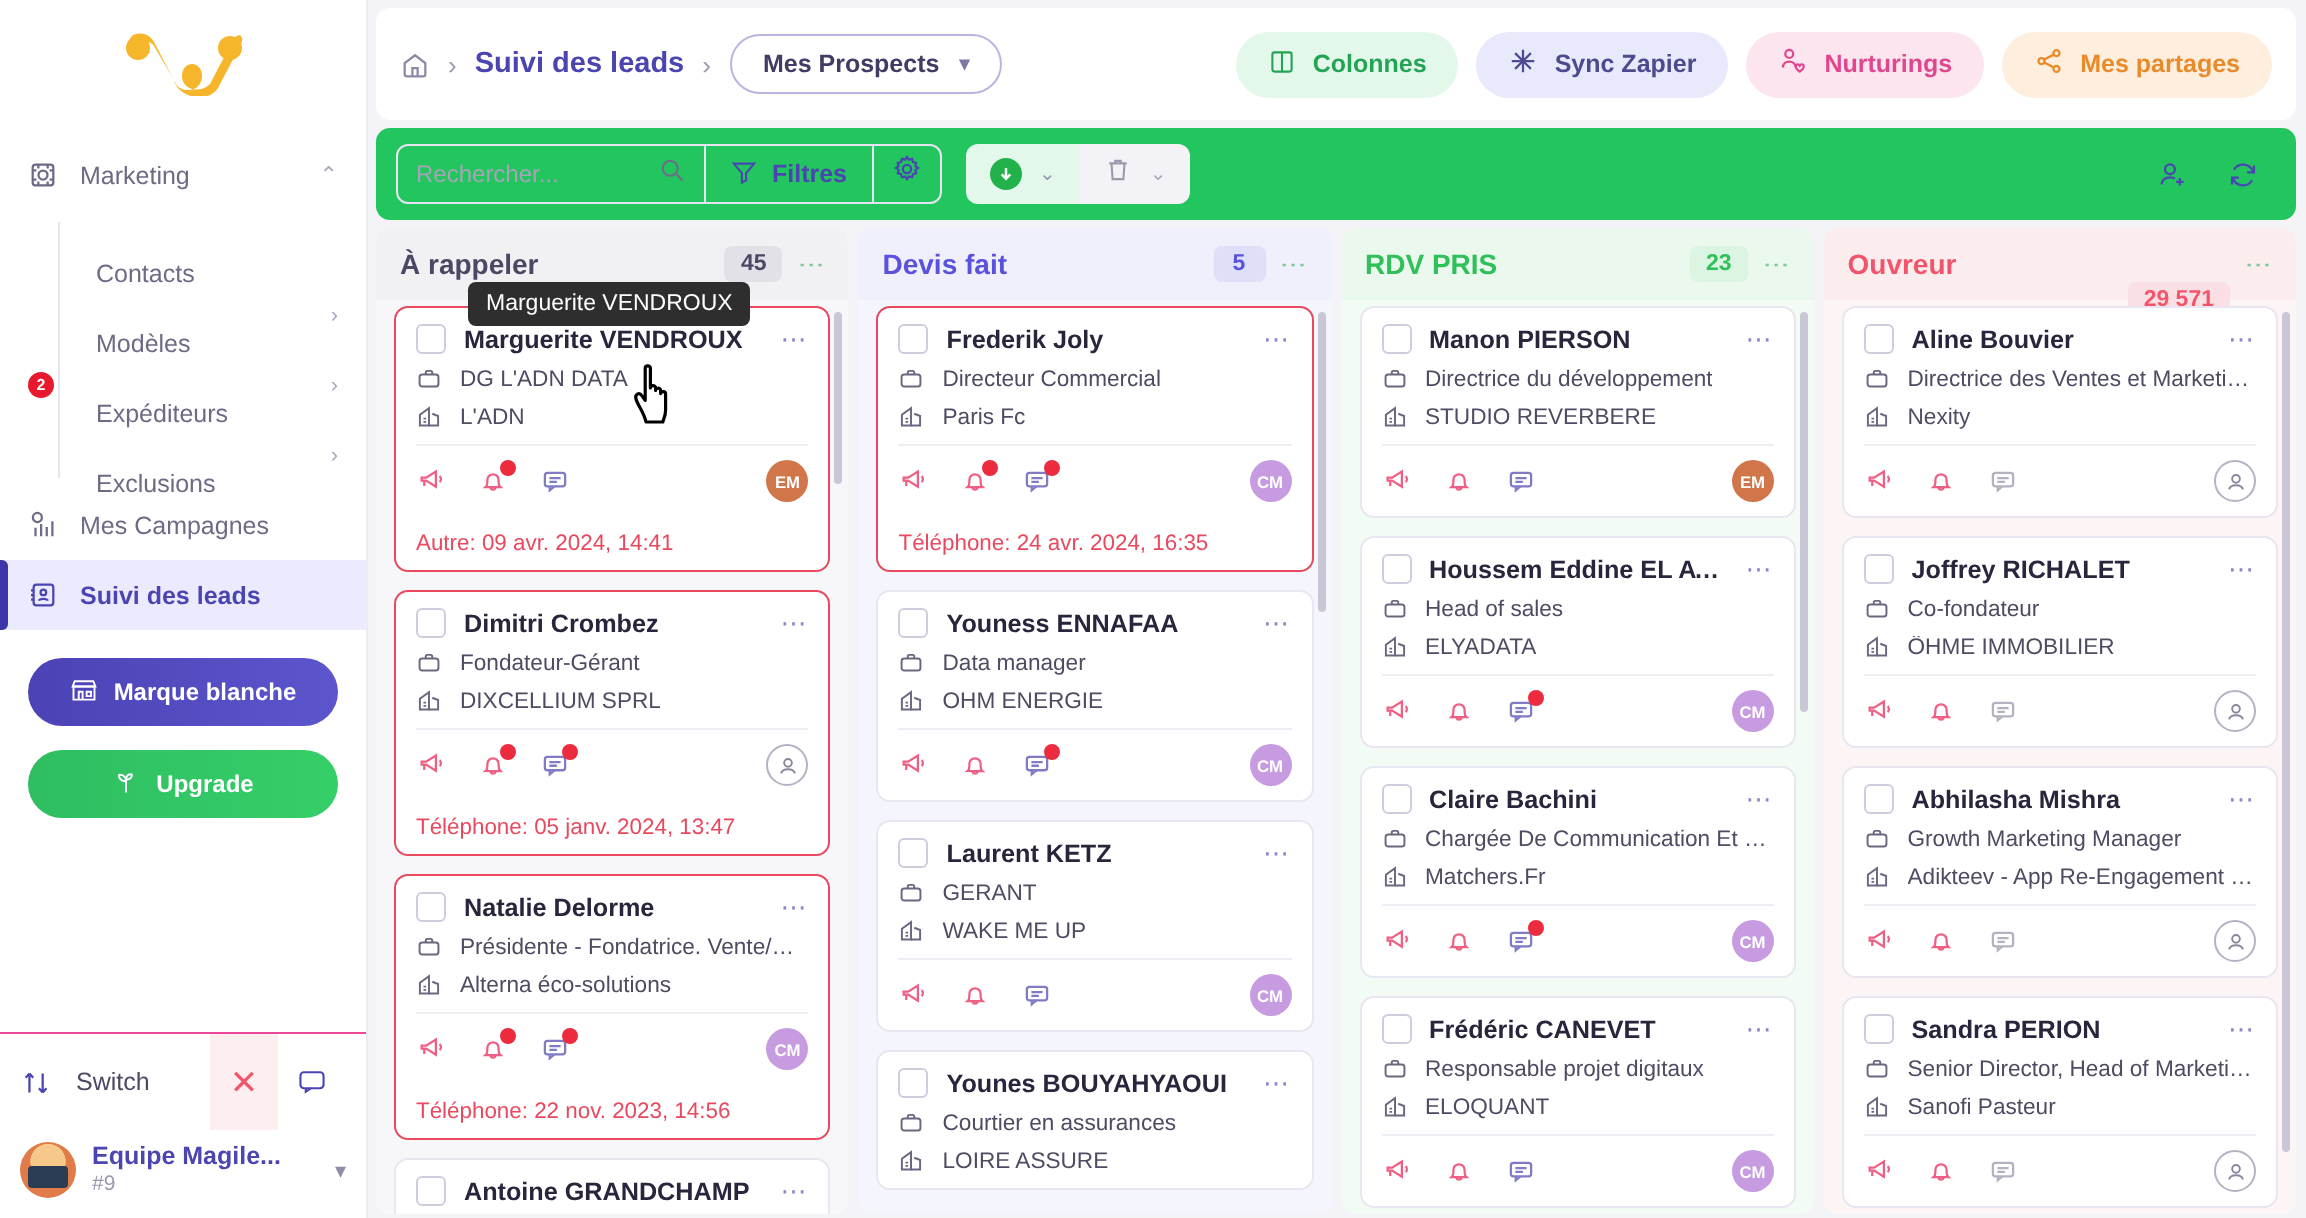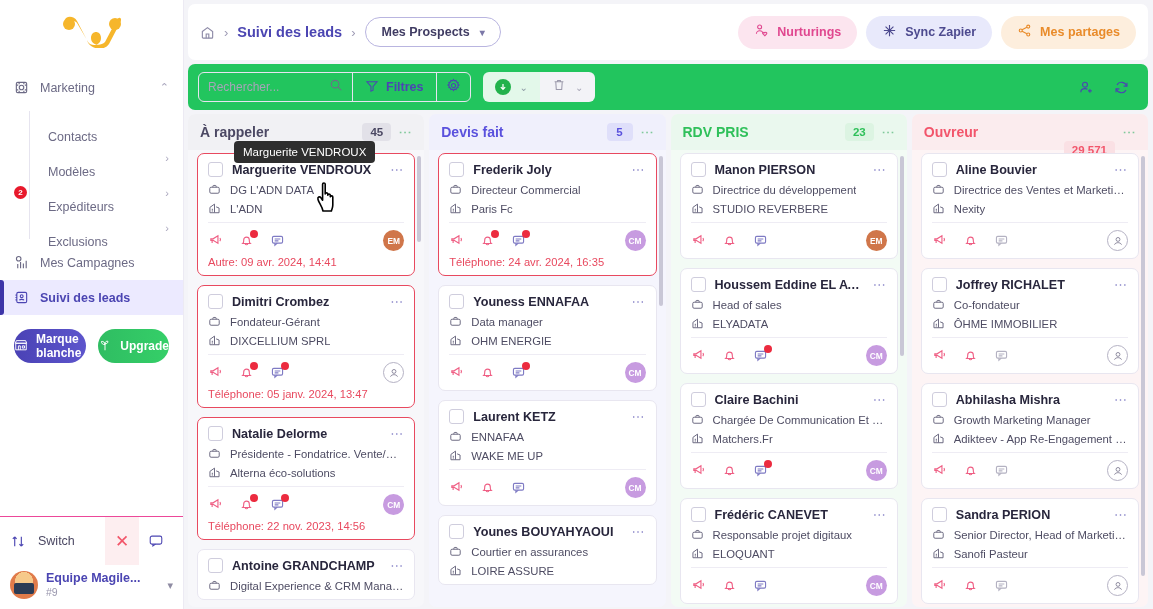--- a/index.html
+++ b/index.html
@@ -46,21 +46,21 @@
   }
   .nav-row.active {
     background: #eceaff; color: #4b45b2; font-weight: bold;
   }
   .nav-row.active:before {
     content: ""; position: absolute; left: 0; top: 0; bottom: 0; width: 4px;
     background: #3d35a8; border-radius: 0 3px 3px 0;
   }
   .nav-row.active .nav-ico { color: #4b45b2; }
 
-  .side-btns { padding: 14px; display: flex; flex-direction: row; gap: 12px; }
+  .side-btns { padding: 14px; display: flex; flex-direction: column; gap: 12px; }
   .btn-pill {
     height: 34px; border-radius: 18px; display: flex; align-items: center;
     justify-content: center; gap: 8px; color: #fff; font-size: 12px;
     font-weight: bold; cursor: pointer;
   }
   .btn-marque { background: linear-gradient(90deg,#4a42b5,#5d55cc); }
   .btn-upgrade { background: linear-gradient(90deg,#2fbd62,#35cf68); }
 
   .side-bottom { margin-top: auto; border-top: 1px solid #ec4899; }
   .switch-row { display: flex; align-items: center; height: 48px; padding: 0 10px; }
@@ -183,21 +183,21 @@
     border-radius: 50%; background: #ec2b3f;
   }
   .av {
     margin-left: auto; width: 21px; height: 21px; border-radius: 50%;
     display: flex; align-items: center; justify-content: center;
     font-size: 8.4px; font-weight: bold; color: #fff;
   }
   .av-EM { background: #d0764a; }
   .av-CM { background: #c79be0; }
   .av-none { background: transparent; color: #8a879c; border: 1px solid #b5b2c4; }
-  .card-date { margin-top: 5px; font-size: 11.2px; color: #e8495f; }
+  .card-date { margin-top: 15px; font-size: 11.2px; color: #e8495f; }
 
   
   .c1 { background: #f7f7fa; }
   .c1 .col-head { background: #f1f1f4; }
   .c1 .col-title { color: #4b4863; }
   .c1 .col-count { background: #e2e1e8; color: #4b4863; }
   .c2 { background: #f5f5fd; }
   .c2 .col-head { background: #f0f0fc; }
   .c2 .col-title { color: #5a51dd; }
   .c2 .col-count { background: #dfdffa; color: #5a51dd; }
@@ -351,37 +351,46 @@
         <span class="sep">›</span>
         <span class="crumb-main">Suivi des leads</span>
         <span class="sep">›</span>
       </div>
       <div class="select-pill">
         <span>Mes Prospects</span>
         <span class="cv">▾</span>
       </div>
 
       <div class="top-actions">
+        <div class="chip chip-green">
+          <span>
+            <svg width="14" height="14" viewBox="0 0 16 16" fill="none" stroke="#23a455" stroke-width="1.2">
+              <rect x="2.5" y="2.5" width="11" height="11" rx="1.3"></rect>
+                <path d="M8 2.5v11"></path>
+            </svg>
+          </span>
+          <span>Colonnes</span>
+        </div>
+        <div class="chip chip-blue">
+          <span>
+            <svg width="15" height="15" viewBox="0 0 16 16" fill="none" stroke="#4d4a8f" stroke-width="1.2">
+              <path d="M8 2v12M2 8h12M3.8 3.8l8.4 8.4M12.2 3.8l-8.4 8.4"></path>
+            </svg>
+          </span>
+          <span>Sync Zapier</span>
+        </div>
         <div class="chip chip-pink">
           <span>
             <svg width="15" height="15" viewBox="0 0 16 16" fill="none" stroke="#e0478f" stroke-width="1.2">
               <circle cx="6" cy="4.2" r="2.1"></circle>
                 <path d="M2.6 11.5c0-2 1.6-3.2 3.4-3.2s3.4 1.2 3.4 3.2"></path>
               <path d="M11.6 13.6c-1.2-.9-2.1-1.7-2.1-2.6 0-.7.5-1.2 1.1-1.2.4 0 .8.2 1 .6.2-.4.6-.6 1-.6.6 0 1.1.5 1.1 1.2 0 .9-.9 1.7-2.1 2.6z"></path>
             </svg>
           </span>
           <span>Nurturings</span>
-        </div>
-        <div class="chip chip-blue">
-          <span>
-            <svg width="15" height="15" viewBox="0 0 16 16" fill="none" stroke="#4d4a8f" stroke-width="1.2">
-              <path d="M8 2v12M2 8h12M3.8 3.8l8.4 8.4M12.2 3.8l-8.4 8.4"></path>
-            </svg>
-          </span>
-          <span>Sync Zapier</span>
         </div>
         <div class="chip chip-orange">
           <span>
             <svg width="15" height="15" viewBox="0 0 16 16" fill="none" stroke="#e98b2a" stroke-width="1.2">
               <circle cx="12" cy="3.8" r="1.6"></circle>
                 <circle cx="12" cy="12.2" r="1.6"></circle>
                 <circle cx="4" cy="8" r="1.6"></circle>
               <path d="M5.4 7.2l5.2-2.6M5.4 8.8l5.2 2.6"></path>
             </svg>
           </span>
@@ -752,21 +761,21 @@
                 <span class="card-name">Laurent KETZ</span>
                 <span class="card-dots">⋯</span>
               </div>
               <div class="card-line">
                 <span class="ln-ico">
                   <svg width="13" height="13" viewBox="0 0 16 16" fill="none" stroke="#6a6880" stroke-width="1.2">
                     <rect x="2.2" y="5.2" width="11.6" height="7.4" rx="1.6"></rect>
                     <path d="M6 5.2V4a1 1 0 0 1 1-1h2a1 1 0 0 1 1 1v1.2"></path>
                   </svg>
                 </span>
-                <span class="ln-txt">ENNAFAA</span>
+                <span class="ln-txt">GERANT</span>
               </div>
               <div class="card-line">
                 <span class="ln-ico">
                   <svg width="13" height="13" viewBox="0 0 16 16" fill="none" stroke="#6a6880" stroke-width="1.2">
                     <path d="M2.4 13.2V6.6L8 2.6v10.6z"></path>
                     <path d="M8 13.2h5.6V7.4L10 6"></path>
                     <path d="M4.6 9h1.6M4.6 11h1.6"></path>
                   </svg>
                 </span>
                 <span class="ln-txt">WAKE ME UP</span>

